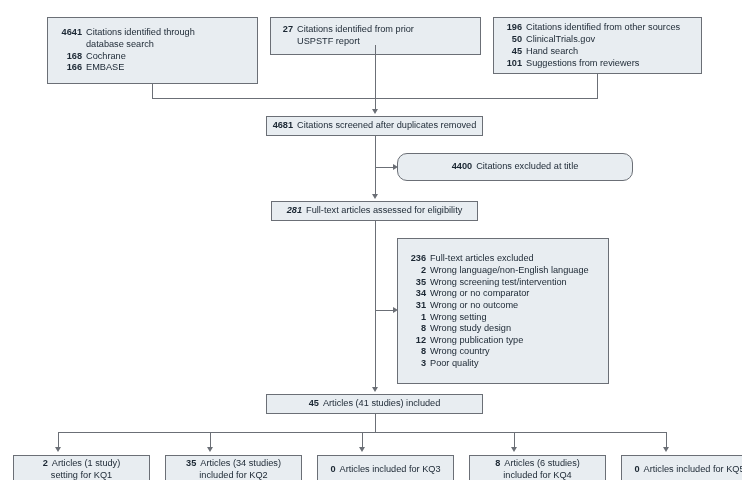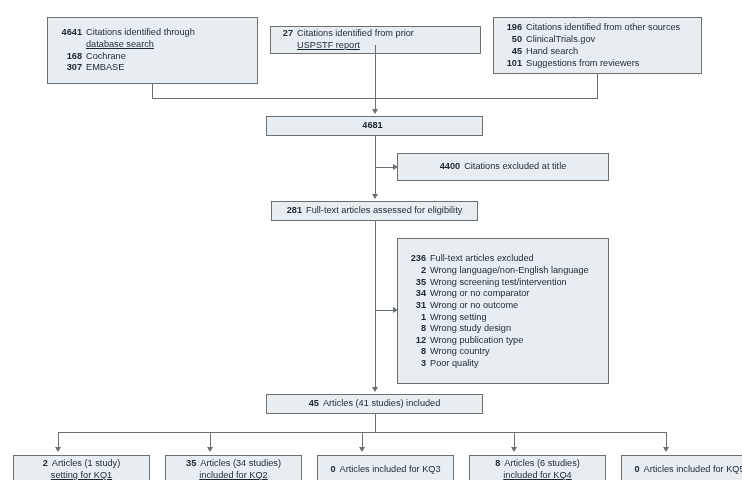--- a/index.html
+++ b/index.html
@@ -44,21 +44,20 @@
     flex: 0 0 auto;
     padding-right: 4px;
   }
   .lbl {
     flex: 0 1 auto;
     font-weight: normal;
   }
   .cont {
     
     white-space: nowrap;
-    text-decoration: underline;
   }
 
   
   .box.center { text-align: center; }
   .box.center .ln { justify-content: center; }
   .box.center .cont { text-align: center; }
 
   
   .w4 .num { width: 28px; }
   .w3 .num { width: 22px; }
@@ -108,27 +107,27 @@
       <div class="ln">
         <span class="num">4641</span>
         <span class="lbl">Citations identified through</span>
       </div>
       <div class="cont" style="padding-left:32px;">database search</div>
       <div class="ln">
         <span class="num">168</span>
         <span class="lbl">Cochrane</span>
       </div>
       <div class="ln">
-        <span class="num">307</span>
+        <span class="num">166</span>
         <span class="lbl">EMBASE</span>
       </div>
     </div>
   </div>
 
-  <div class="box w2" style="left:270px; top:14px; width:211px; height:28px;">
+  <div class="box w2" style="left:270px; top:5px; width:211px; height:38px;">
     <div class="vcent">
       <div class="ln">
         <span class="num">27</span>
         <span class="lbl">Citations identified from prior</span>
       </div>
       <div class="cont" style="padding-left:20px;">USPSTF report</div>
     </div>
   </div>
 
   <div class="box w3" style="left:493px; top:5px; width:209px; height:57px;">
@@ -155,42 +154,43 @@
   <div class="vline" style="left:152px; top:72px; height:15px;"></div>
   <div class="vline" style="left:375px; top:33px; height:64px;"></div>
   <div class="vline" style="left:597px; top:62px; height:25px;"></div>
   <div class="hline" style="left:152px; top:86px; width:446px;"></div>
   <div class="arrow-down" style="left:372px; top:97px;"></div>
 
   <div class="box w4 center" style="left:266px; top:104px; width:217px; height:20px;">
     <div class="vcent">
       <div class="ln">
         <span class="num" style="width:auto;">4681</span>
+        <span class="lbl">Citations screened after duplicates removed</span>
       </div>
     </div>
   </div>
 
   <div class="vline" style="left:375px; top:124px; height:58px;"></div>
   <div class="hline" style="left:375px; top:155px; width:20px;"></div>
   <div class="arrow-right" style="left:393px; top:152px;"></div>
   <div class="arrow-down" style="left:372px; top:182px;"></div>
 
-  <div class="box w4 center" style="left:397px; top:141px; width:212px; height:28px;">
+  <div class="box w4 center" style="left:397px; top:141px; width:236px; height:28px;border-radius:10px;">
     <div class="vcent">
       <div class="ln">
         <span class="num" style="width:auto;">4400</span>
         <span class="lbl">Citations excluded at title</span>
       </div>
     </div>
   </div>
 
   <div class="box w3 center" style="left:271px; top:189px; width:207px; height:20px;">
     <div class="vcent">
       <div class="ln">
-        <span class="num" style="width:auto;">281</span>
+        <span class="num" style="width:auto;font-style:italic;">281</span>
         <span class="lbl">Full-text articles assessed for eligibility</span>
       </div>
     </div>
   </div>
 
   <div class="vline" style="left:375px; top:209px; height:166px;"></div>
   <div class="hline" style="left:375px; top:298px; width:20px;"></div>
   <div class="arrow-right" style="left:393px; top:295px;"></div>
   <div class="arrow-down" style="left:372px; top:375px;"></div>
 

